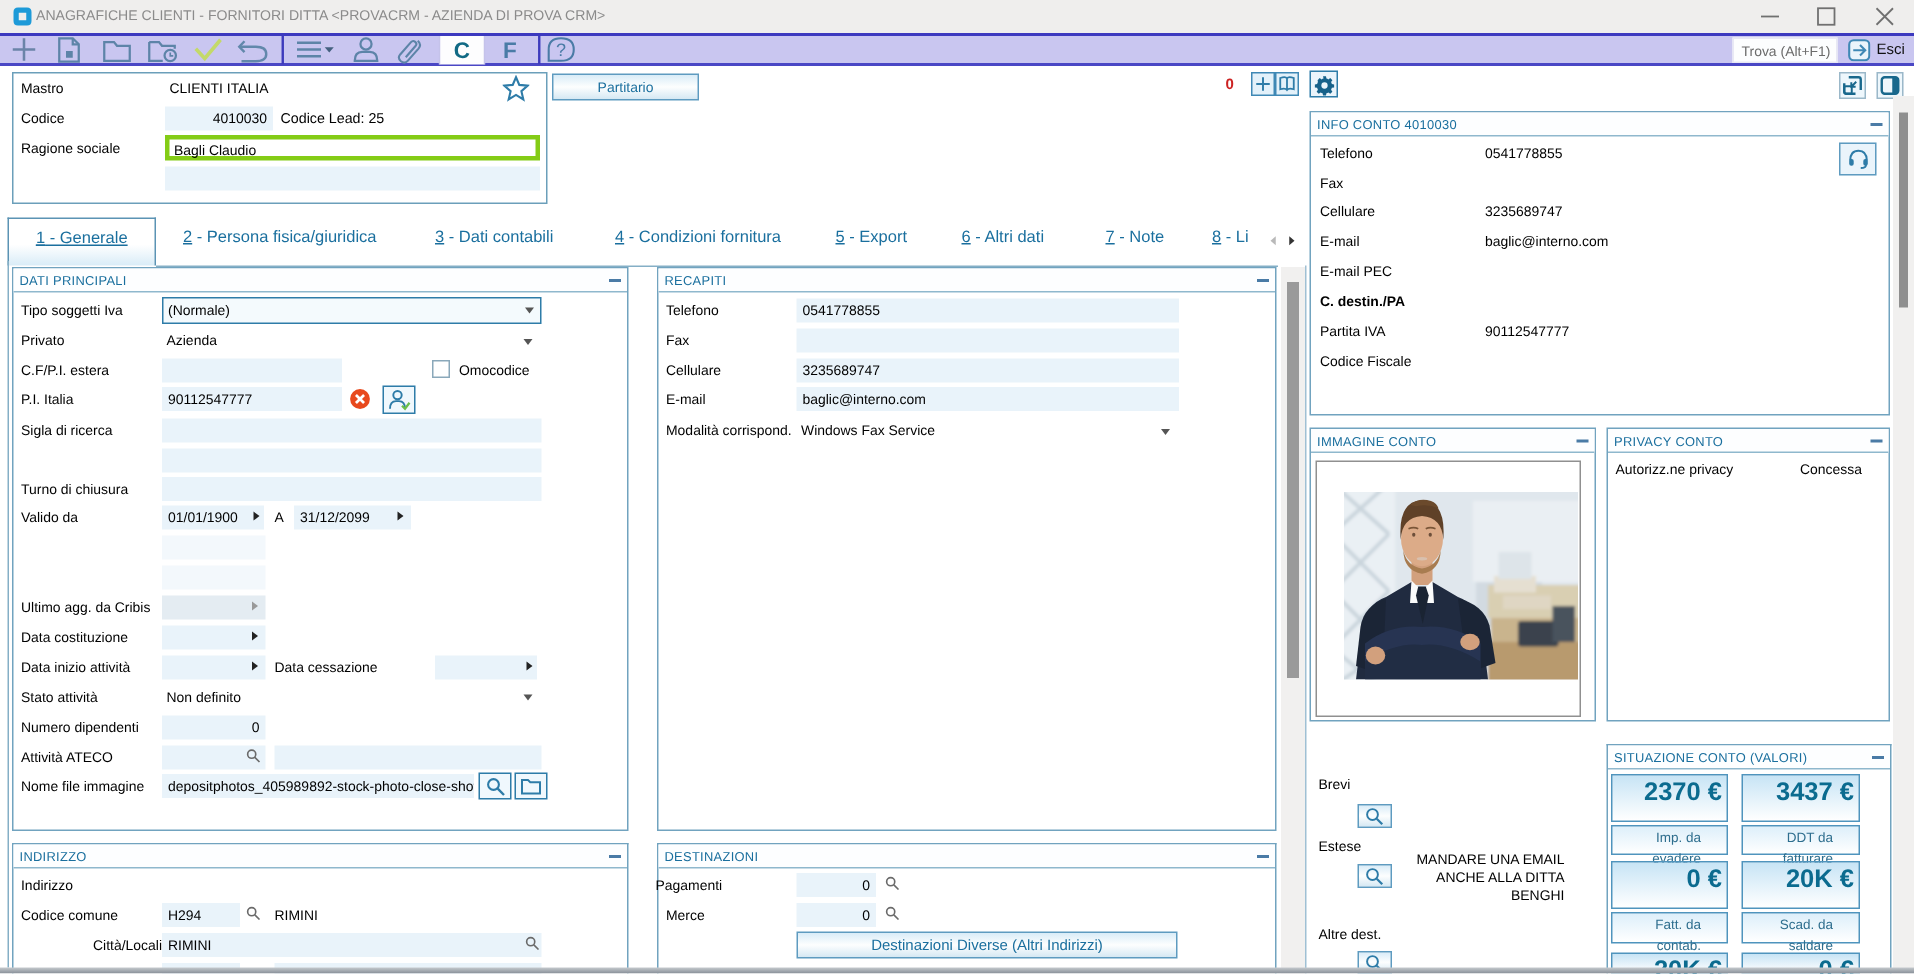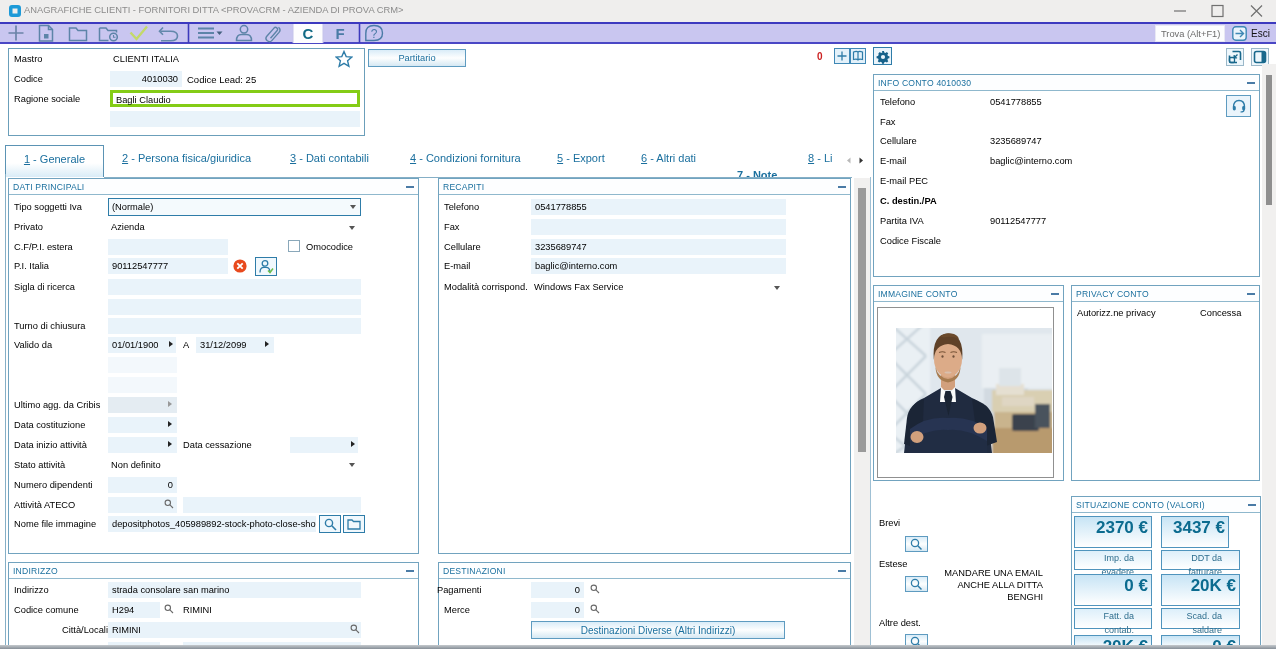--- a/index.html
+++ b/index.html
@@ -144,27 +144,27 @@
   <rect x="1.5" y="7.5" width="5" height="5" rx="1" fill="none" stroke="#19688c" stroke-width="1.3"></rect>
   <path d="M9.5 4.5 L6.2 7.8 M6.2 4.9 L6.2 7.8 L9.1 7.8" stroke="#19688c" stroke-width="1.3" fill="none"></path>
 </svg>
 <div class="abs" style="left:1251px;top:48px;width:18px;height:18px;border:1px solid #9bb8c9;background:#eef7fc;"></div>
 <svg class="abs" style="left:1253px;top:50px" width="14" height="14" viewBox="0 0 14 14">
   <rect x="1.5" y="1.5" width="11" height="11" rx="2" fill="none" stroke="#19688c" stroke-width="1.6"></rect>
   <path d="M8.5 1.5 L11 1.5 Q12.5 1.5 12.5 3 L12.5 11 Q12.5 12.5 11 12.5 L8.5 12.5 Z" fill="#19688c"></path>
 </svg>
 
 <div class="abs" style="left:5px;top:145px;width:99px;height:32px;border:1px solid #5b93b4;border-bottom:none;background:linear-gradient(180deg,#ffffff 55%,#d9ecf7);"></div>
-<div class="abs" style="left:5px;top:146px;width:99px;height:26px;color:#1a6f9e;font-size:11px;text-align:center;line-height:26px;"><u>1</u> - Generale</div>
+<div class="abs" style="left:5px;top:146px;width:99px;height:26px;color:#1a6f9e;font-size:11px;text-align:center;line-height:26px;text-decoration:underline;"><u>1</u> - Generale</div>
 <div class="abs" style="left:122px;top:152px;color:#1a6f9e;font-size:11px;"><u>2</u> - Persona fisica/giuridica</div>
 <div class="abs" style="left:290px;top:152px;color:#1a6f9e;font-size:11px;"><u>3</u> - Dati contabili</div>
 <div class="abs" style="left:410px;top:152px;color:#1a6f9e;font-size:11px;"><u>4</u> - Condizioni fornitura</div>
 <div class="abs" style="left:557px;top:152px;color:#1a6f9e;font-size:11px;"><u>5</u> - Export</div>
 <div class="abs" style="left:641px;top:152px;color:#1a6f9e;font-size:11px;"><u>6</u> - Altri dati</div>
-<div class="abs" style="left:737px;top:169px;color:#1a6f9e;font-size:11px;font-weight:bold;"><u>7</u> - Note</div>
+<div class="abs" style="left:737px;top:152px;color:#1a6f9e;font-size:11px;"><u>7</u> - Note</div>
 <div class="abs" style="left:808px;top:152px;color:#1a6f9e;font-size:11px;"><u>8</u> - Li</div>
 <svg class="abs" style="left:845px;top:156px" width="24" height="9" viewBox="0 0 24 9">
   <path d="M5.5 1.5 L5.5 7.5 L2 4.5 Z" fill="#b9b9b9"></path>
   <path d="M14.5 1.5 L14.5 7.5 L18 4.5 Z" fill="#333"></path>
 </svg>
 
 <div class="abs" style="left:104px;top:177px;width:748px;height:1px;background:#85afc6;"></div>
 <div class="abs" style="left:5px;top:174px;width:1px;height:471px;background:#85afc6;"></div>
 
 <div class="panel" style="left:8px;top:178px;width:411px;height:376px;">
@@ -256,21 +256,20 @@
 <div class="fld" style="left:531px;top:258px;width:255px;">baglic@interno.com</div>
 <div class="lbl" style="left:444px;top:280px;">Modalità corrispond.</div>
 <div class="lbl" style="left:534px;top:280px;">Windows Fax Service</div>
 <div class="caret" style="left:774px;top:286px;border-top-color:#555;"></div>
 
 <div class="panel" style="left:8px;top:562px;width:411px;height:87px;border-bottom:none;">
   <div class="phead">INDIRIZZO</div>
       <div class="dash"></div>
 </div>
 <div class="lbl" style="left:14px;top:583px;">Indirizzo</div>
-<div class="fld" style="left:108px;top:582px;width:253px;">strada consolare san marino</div>
 <div class="lbl" style="left:14px;top:603px;">Codice comune</div>
 <div class="fld" style="left:108px;top:602px;width:52px;">H294</div>
 <svg class="abs" style="left:164px;top:604px" width="10" height="10" viewBox="0 0 10 10">
   <circle cx="3.8" cy="3.8" r="2.7" fill="none" stroke="#6a6a6a" stroke-width="1.1"></circle>
       <path d="M5.9 5.9 L9 9" stroke="#6a6a6a" stroke-width="1.1"></path>
 </svg>
 <div class="lbl" style="left:183px;top:603px;">RIMINI</div>
 <div class="lbl" style="left:14px;top:623px;margin-left:48px;">Città/Località</div>
 <div class="fld" style="left:108px;top:622px;width:253px;">RIMINI</div>
 <svg class="abs" style="left:350px;top:624px" width="10" height="10" viewBox="0 0 10 10">
@@ -404,21 +403,21 @@
 <svg class="abs" style="left:910px;top:636px" width="13" height="12" viewBox="0 0 13 12">
   <circle cx="5" cy="5" r="3.6" fill="none" stroke="#2e7ca8" stroke-width="1.3"></circle>
       <path d="M7.8 7.8 L11 11" stroke="#2e7ca8" stroke-width="1.5"></path>
 </svg>
 
 <div class="panel" style="left:1071px;top:496px;width:190px;height:153px;border-bottom:none;">
   <div class="phead">SITUAZIONE CONTO (VALORI)</div>
       <div class="dash"></div>
 </div>
 <div class="tile tileV" style="left:1074px;top:516px;width:78px;height:32px;">2370 €</div>
-<div class="tile tileV" style="left:1161px;top:516px;width:68px;height:32px;">3437 €</div>
+<div class="tile tileV" style="left:1161px;top:516px;width:79px;height:32px;">3437 €</div>
 <div class="tile tileL" style="left:1074px;top:550px;width:78px;height:20px;">Imp. da evadere</div>
 <div class="tile tileL" style="left:1161px;top:550px;width:79px;height:20px;">DDT da fatturare</div>
 <div class="tile tileV" style="left:1074px;top:574px;width:78px;height:32px;">0 €</div>
 <div class="tile tileV" style="left:1161px;top:574px;width:79px;height:32px;">20K €</div>
 <div class="tile tileL" style="left:1074px;top:608px;width:78px;height:21px;">Fatt. da contab.</div>
 <div class="tile tileL" style="left:1161px;top:608px;width:79px;height:21px;">Scad. da saldare</div>
 <div class="tile tileV" style="left:1074px;top:635px;width:78px;height:14px;">20K €</div>
 <div class="tile tileV" style="left:1161px;top:635px;width:79px;height:14px;">0 €</div>
 
 <div class="sbtrack" style="left:1262px;top:64px;width:14px;height:585px;"></div>

